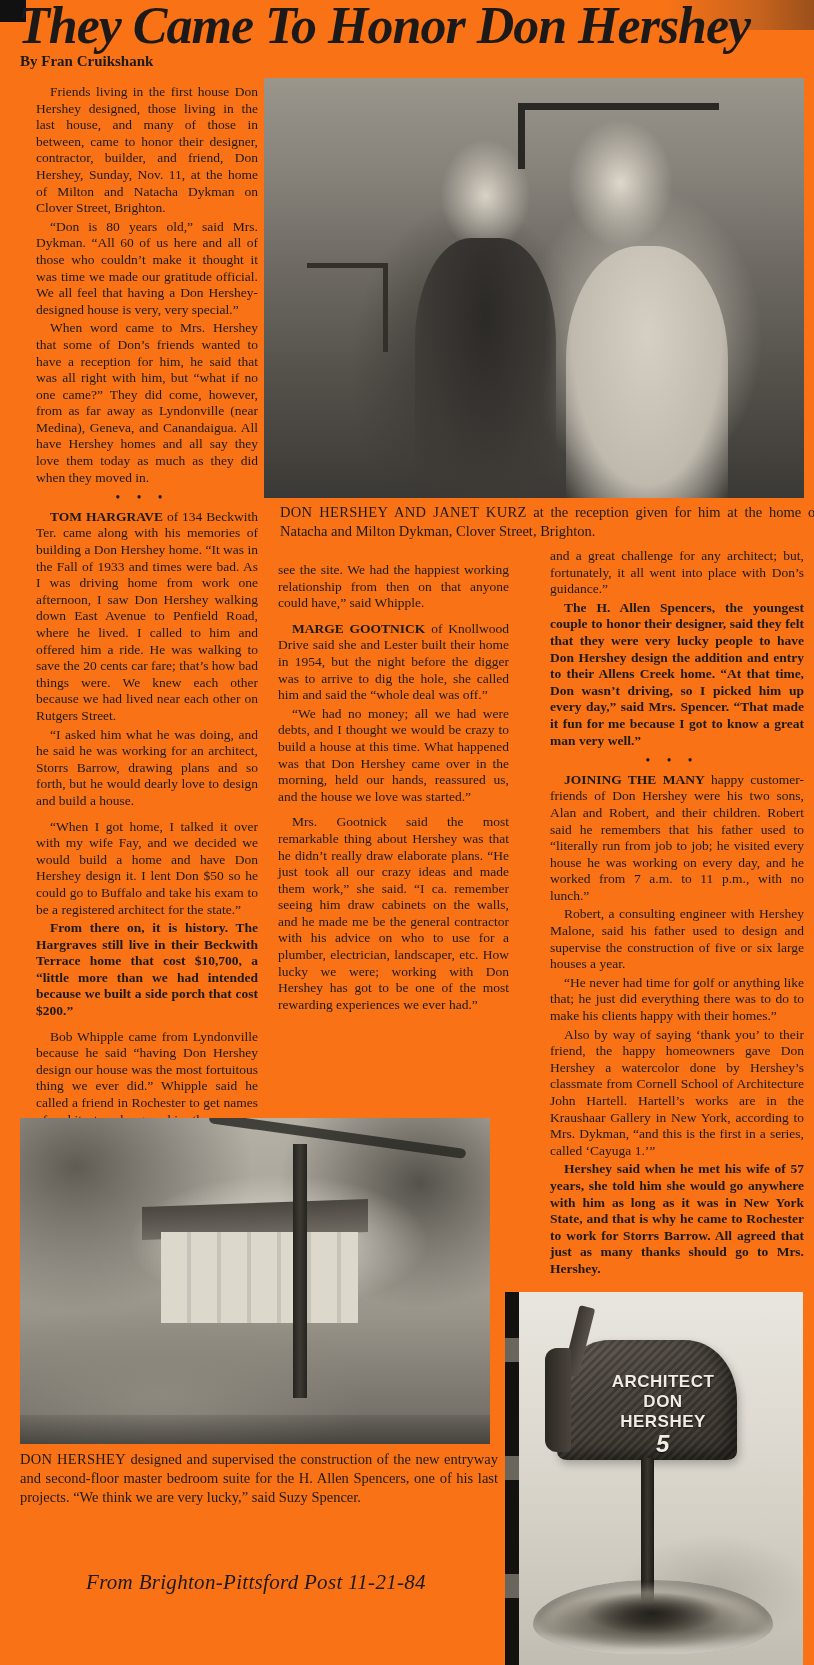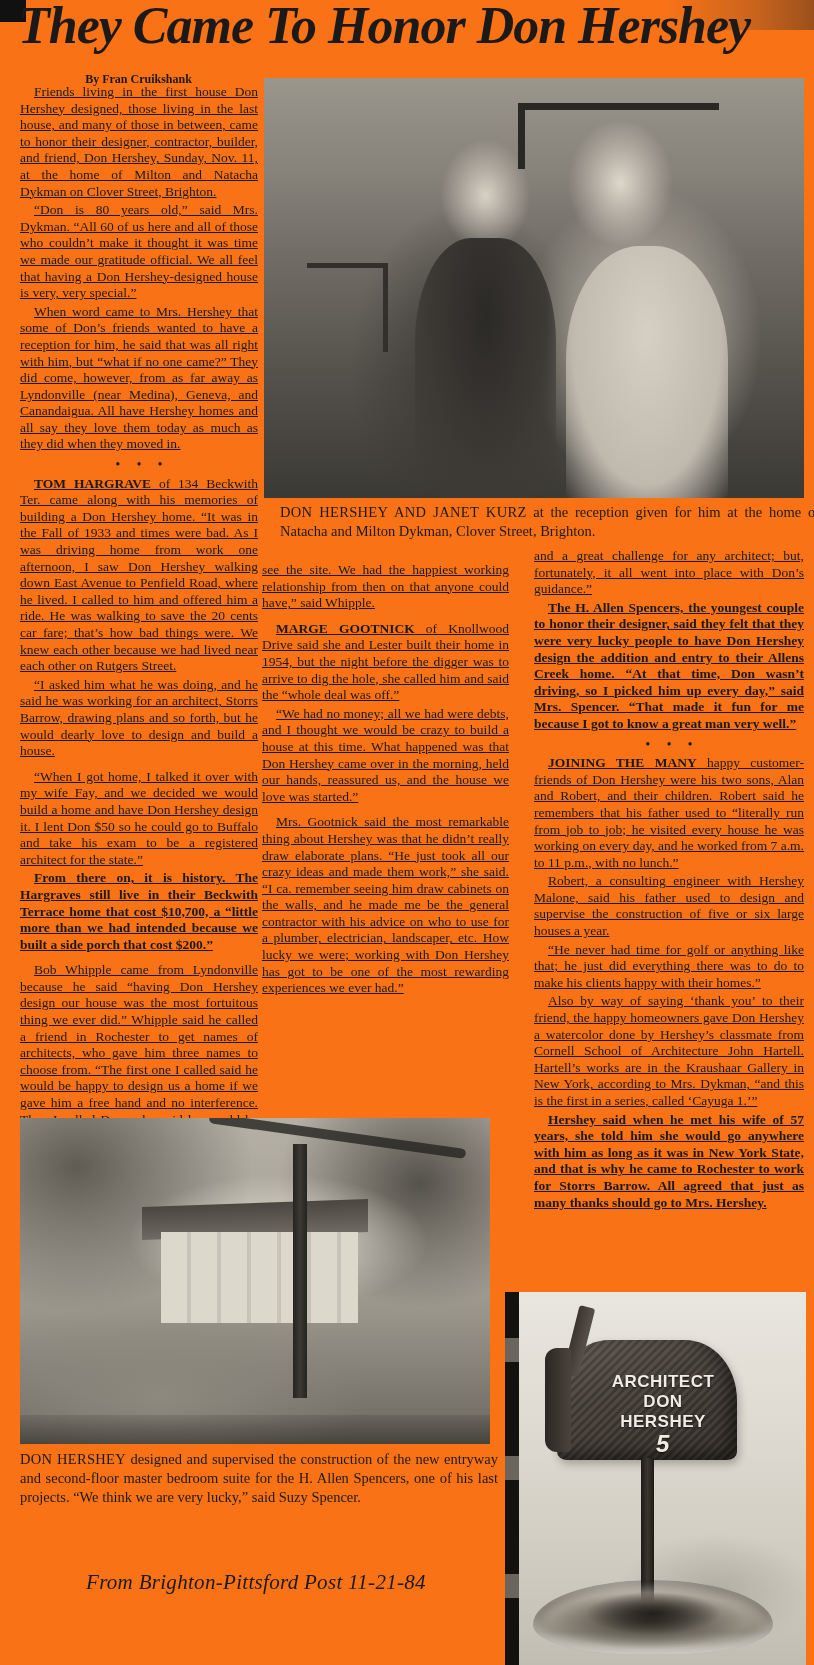--- a/index.html
+++ b/index.html
@@ -14,30 +14,30 @@
   .corner-mark { position:absolute; left:0; top:0; width:26px; height:22px; background:#111; }
   .edge-smudge { position:absolute; right:0; top:0; width:150px; height:30px;
     background:linear-gradient(90deg, rgba(60,55,50,0) 0%, rgba(60,55,50,.25) 60%, rgba(40,38,35,.45) 100%); }
 
   h1.headline {
     position:absolute; left:18px; top:-4px; width:790px; margin:0;
     font-size:52px; font-weight:bold; font-style:italic;
     letter-spacing:-1px; white-space:nowrap;
   }
   .byline {
-    position:absolute; left:20px; top:72px; width:237px;
-    text-align:center; font-size:12px; font-weight:bold;
+    position:absolute; left:20px; top:53px; width:237px;
+    font-size:15px; font-weight:bold;
   }
 
   .col { position:absolute; font-size:13.5px; line-height:16.6px; text-align:justify; }
   .col-left   { left:20px;  top:84px;  width:238px; }
   .col-middle { left:262px; top:562px; width:247px; }
   .col-right  { left:534px; top:548px; width:270px; }
 
-  .para { margin:0 0 2px 0; text-indent:14px;text-decoration:underline; }
+  .para { margin:0 0 2px 16px; text-indent:14px; }
   .para.gap { margin-top:9px; }
   .para.noindent { text-indent:0; }
   .para.bold { font-weight:bold; }
   .lead { font-weight:bold; }
   .separator { text-align:center; font-weight:bold; letter-spacing:7px; font-size:12px; margin:3px 0 3px 7px; }
 
   .caption { font-size:14.5px; line-height:19px; text-align:justify; }
   .cap-lead { letter-spacing:.3px; }
   .caption-reception { position:absolute; left:280px; top:503px; width:540px; }
   .caption-house     { position:absolute; left:20px;  top:1450px; width:478px; }
@@ -77,25 +77,24 @@
   .house-facade { left:30%; top:35%; width:42%; height:28%;
     background:repeating-linear-gradient(90deg, #ddd8cc 0 26px, #c8c3b8 26px 30px); }
   .house-trunk { left:58%; top:8%; width:14px; height:78%;
     background:linear-gradient(90deg,#26241f,#3c3933,#26241f); }
   .house-branch { left:40%; top:4%; width:55%; height:10px;
     background:rgba(38,36,31,.8); transform:rotate(8deg); border-radius:5px; }
   .house-ground { left:0; bottom:0; width:100%; height:9%;
     background:linear-gradient(180deg, rgba(40,38,34,.15), rgba(40,38,34,.55)); }
 
   .photo-mailbox {
-    left:505px; top:1292px; width:266px; height:373px;
+    left:505px; top:1292px; width:298px; height:373px;
     background:
       radial-gradient(ellipse 120px 70px at 70% 80%, #b3aea4 0%, rgba(179,174,164,0) 80%),
       linear-gradient(180deg, #e9e6df 0%, #ddd9d0 40%, #cfcabf 75%, #c2bdb2 100%);
-    padding-left: 35px;
   }
   .mb-edge { position:absolute; left:0; top:0; width:14px; height:100%;
     background:repeating-linear-gradient(180deg,#14120f 0 46px,#6b665d 46px 70px,#14120f 70px 118px); }
   .mailbox-box {
     position:absolute; left:52px; top:48px; width:180px; height:120px;
     background:
       repeating-linear-gradient(135deg, rgba(255,255,255,.05) 0 3px, rgba(0,0,0,.12) 3px 6px),
       linear-gradient(160deg, #5c564d 0%, #453f38 40%, #332e28 100%);
     border-radius:52px 52px 10px 10px / 60px 60px 8px 8px;
     box-shadow: inset -8px -6px 16px rgba(0,0,0,.45), 2px 4px 8px rgba(0,0,0,.25);

